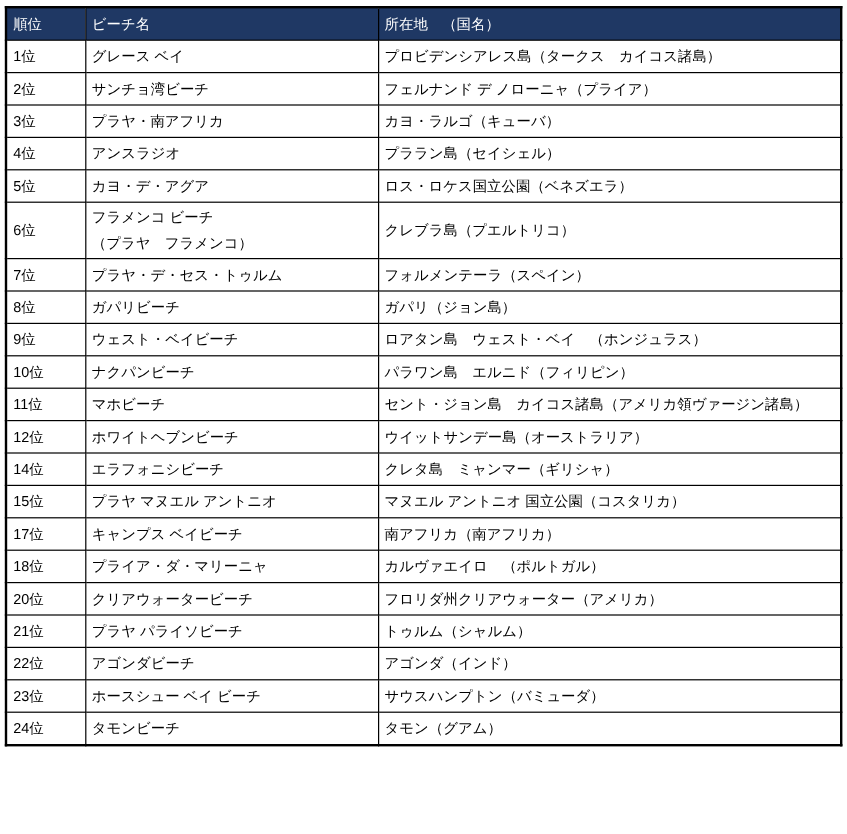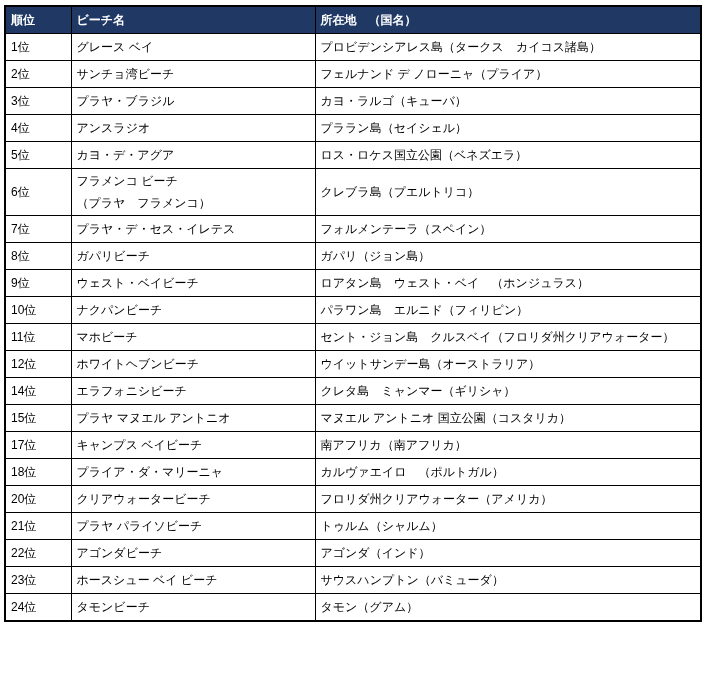--- a/index.html
+++ b/index.html
@@ -28,21 +28,21 @@
     font-size: 12px;
     line-height: 22px;
     padding: 1px 5px;
     text-align: left;
     vertical-align: middle;
     overflow: hidden;
   }
   table.beach-table th {
     background: #1f3864;
     color: #ffffff;
-    font-weight: bold;
+    font-weight: normal;
     height: 24px;
   }
   table.beach-table td {
     background: #ffffff;
     white-space: pre-line;
     height: 24px;
   }
   col.col-rank    { width: 66px; }
   col.col-beach   { width: 244px; }
   col.col-location{ width: auto; }
@@ -71,63 +71,63 @@
           <td>グレース ベイ</td>
           <td>プロビデンシアレス島（タークス　カイコス諸島）</td>
         </tr>
         <tr>
           <td>2位</td>
           <td>サンチョ湾ビーチ</td>
           <td>フェルナンド デ ノローニャ（プライア）</td>
         </tr>
         <tr>
           <td>3位</td>
-          <td>プラヤ・ブラジル</td>
+          <td>プラヤ・南アフリカ</td>
           <td>カヨ・ラルゴ（キューバ）</td>
         </tr>
         <tr>
           <td>4位</td>
           <td>アンスラジオ</td>
           <td>プララン島（セイシェル）</td>
         </tr>
         <tr>
           <td>5位</td>
           <td>カヨ・デ・アグア</td>
           <td>ロス・ロケス国立公園（ベネズエラ）</td>
         </tr>
         <tr>
           <td>6位</td>
           <td>フラメンコ ビーチ
 （プラヤ　フラメンコ）</td>
           <td>クレブラ島（プエルトリコ）</td>
         </tr>
         <tr>
           <td>7位</td>
-          <td>プラヤ・デ・セス・イレテス</td>
+          <td>プラヤ・デ・セス・トゥルム</td>
           <td>フォルメンテーラ（スペイン）</td>
         </tr>
         <tr>
           <td>8位</td>
           <td>ガパリビーチ</td>
           <td>ガパリ（ジョン島）</td>
         </tr>
         <tr>
           <td>9位</td>
           <td>ウェスト・ベイビーチ</td>
           <td>ロアタン島　ウェスト・ベイ　（ホンジュラス）</td>
         </tr>
         <tr>
           <td>10位</td>
           <td>ナクパンビーチ</td>
           <td>パラワン島　エルニド（フィリピン）</td>
         </tr>
         <tr>
           <td>11位</td>
           <td>マホビーチ</td>
-          <td>セント・ジョン島　クルスベイ（フロリダ州クリアウォーター）</td>
+          <td>セント・ジョン島　カイコス諸島（アメリカ領ヴァージン諸島）</td>
         </tr>
         <tr>
           <td>12位</td>
           <td>ホワイトヘブンビーチ</td>
           <td>ウイットサンデー島（オーストラリア）</td>
         </tr>
         <tr>
           <td>14位</td>
           <td>エラフォニシビーチ</td>
           <td>クレタ島　ミャンマー（ギリシャ）</td>

